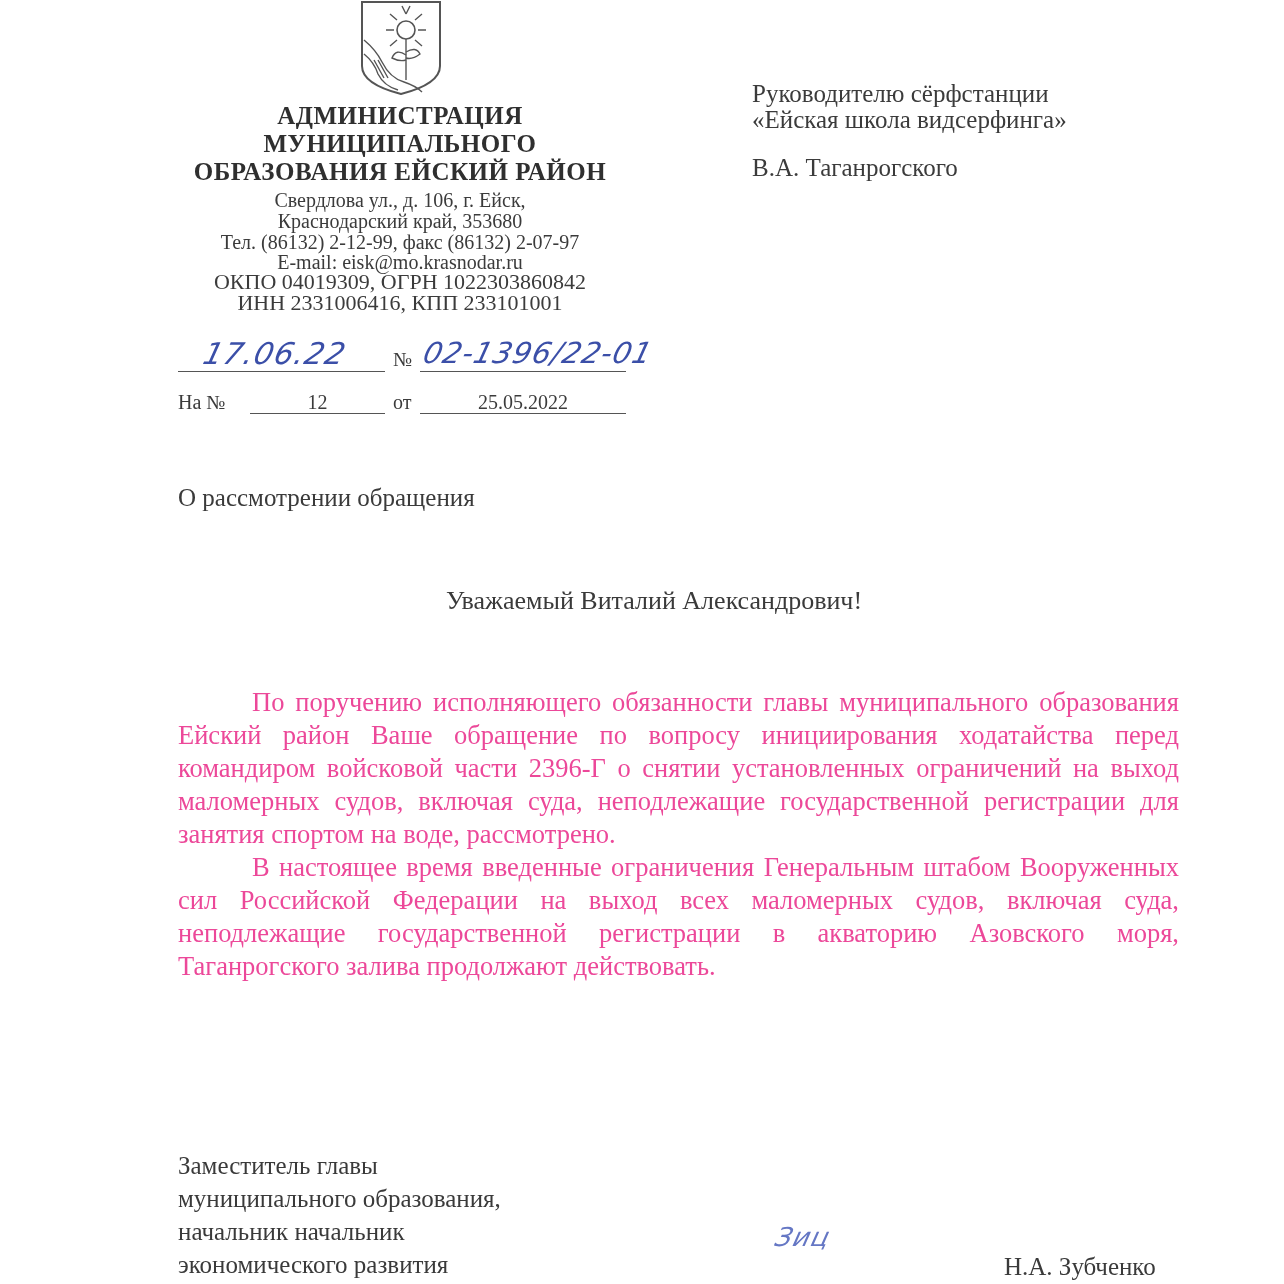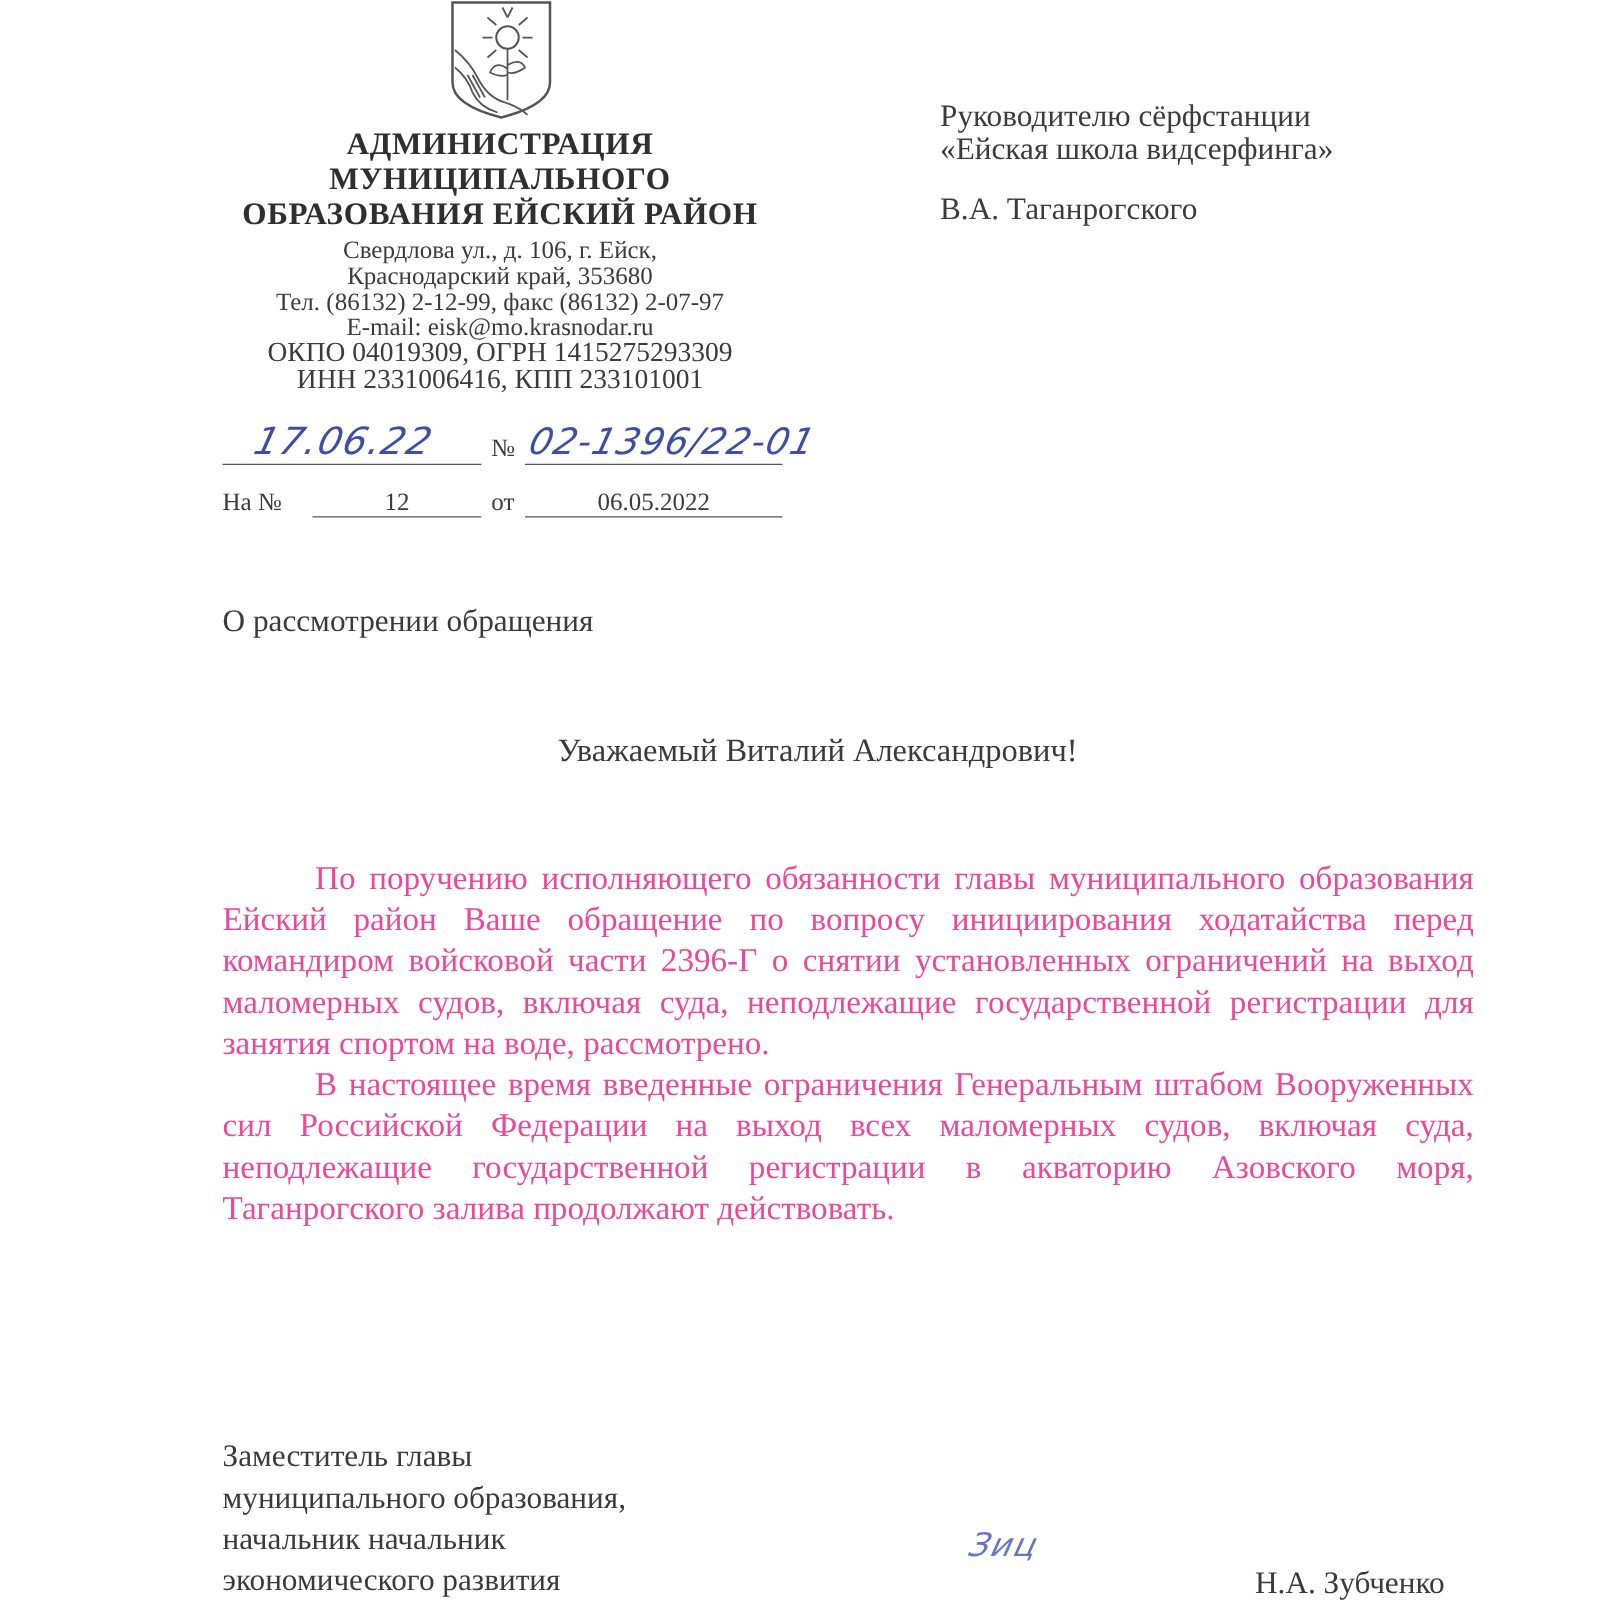--- a/index.html
+++ b/index.html
@@ -39,35 +39,35 @@
 </div>
 
 <div class="abs org org1">АДМИНИСТРАЦИЯ</div>
 <div class="abs org org2">МУНИЦИПАЛЬНОГО</div>
 <div class="abs org org3">ОБРАЗОВАНИЯ ЕЙСКИЙ РАЙОН</div>
 
 <div class="abs addr" style="top:190px;">Свердлова  ул., д. 106, г. Ейск,</div>
 <div class="abs addr" style="top:211px;">Краснодарский край, 353680</div>
 <div class="abs addr" style="top:232px;">Тел. (86132) 2-12-99, факс (86132) 2-07-97</div>
 <div class="abs addr" style="top:252px;">E-mail: eisk@mo.krasnodar.ru</div>
-<div class="abs addr" style="top:272px; font-size:22px;">ОКПО 04019309, ОГРН 1415275293309</div>
+<div class="abs addr" style="top:272px; font-size:22px;">ОКПО 04019309, ОГРН 1022303860842</div>
 <div class="abs addr" style="top:293px; font-size:22px;">ИНН 2331006416, КПП 233101001</div>
 
 <div class="abs line" style="left:178px; top:371px; width:207px;"></div>
 <div class="abs hand" style="left:204px; top:336px;">17.06.22</div>
 <div class="abs small" style="left:393px; top:348px;">№</div>
 <div class="abs line" style="left:420px; top:371px; width:206px;"></div>
 <div class="abs hand" style="left:424px; top:336px; font-size:29px;">02-1396/22-01</div>
 
 <div class="abs small" style="left:178px; top:391px;">На №</div>
 <div class="abs line" style="left:250px; top:413px; width:135px;"></div>
 <div class="abs small" style="left:250px; top:391px; width:135px; text-align:center;">12</div>
 <div class="abs small" style="left:393px; top:391px;">от</div>
 <div class="abs line" style="left:420px; top:413px; width:206px;"></div>
-<div class="abs small" style="left:420px; top:391px; width:206px; text-align:center;">06.05.2022</div>
+<div class="abs small" style="left:420px; top:391px; width:206px; text-align:center;">25.05.2022</div>
 
 <div class="abs recip" style="top:80px;">Руководителю сёрфстанции</div>
 <div class="abs recip" style="top:106px;">«Ейская школа видсерфинга»</div>
 <div class="abs recip" style="top:154px;">В.А. Таганрогского</div>
 
 <div class="abs" style="left:178px; top:484px; font-size:25px; color:#3a3a3a;">О рассмотрении обращения</div>
 
 <div class="abs" style="left:446px; top:586px; font-size:26px; color:#3a3a3a;">Уважаемый Виталий Александрович!</div>
 
 <div class="abs body-text" style="top:686px;">

